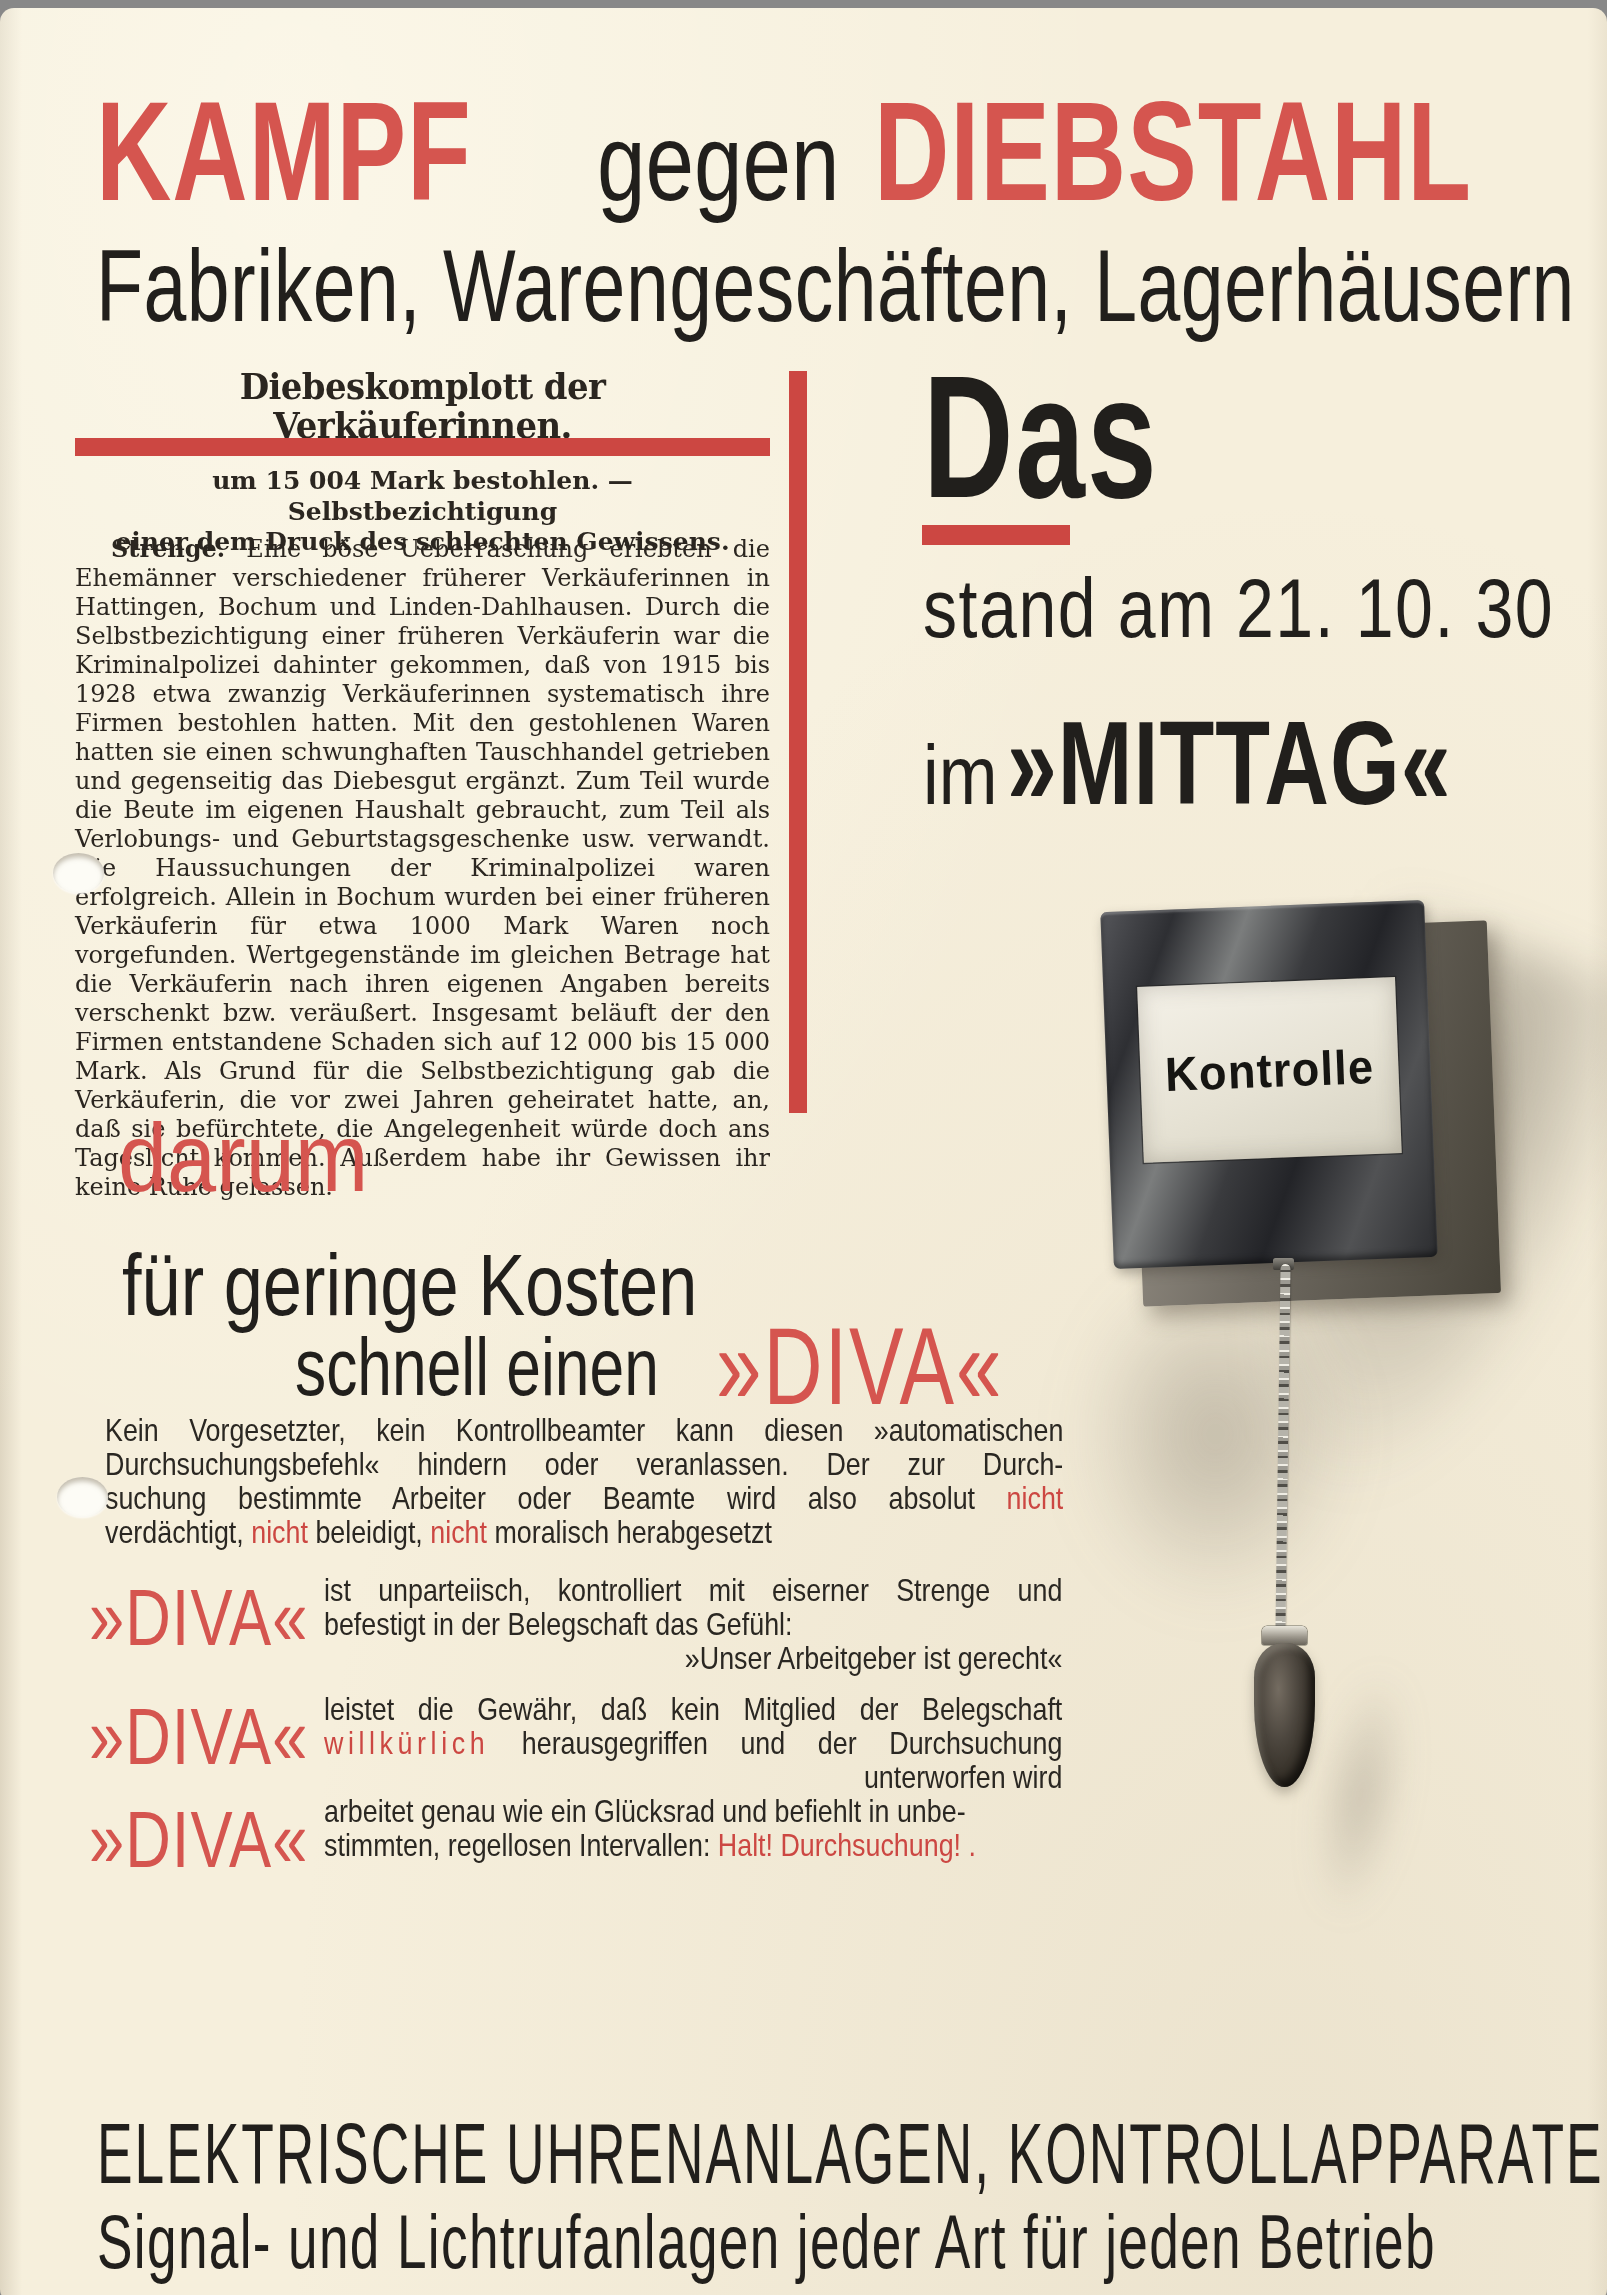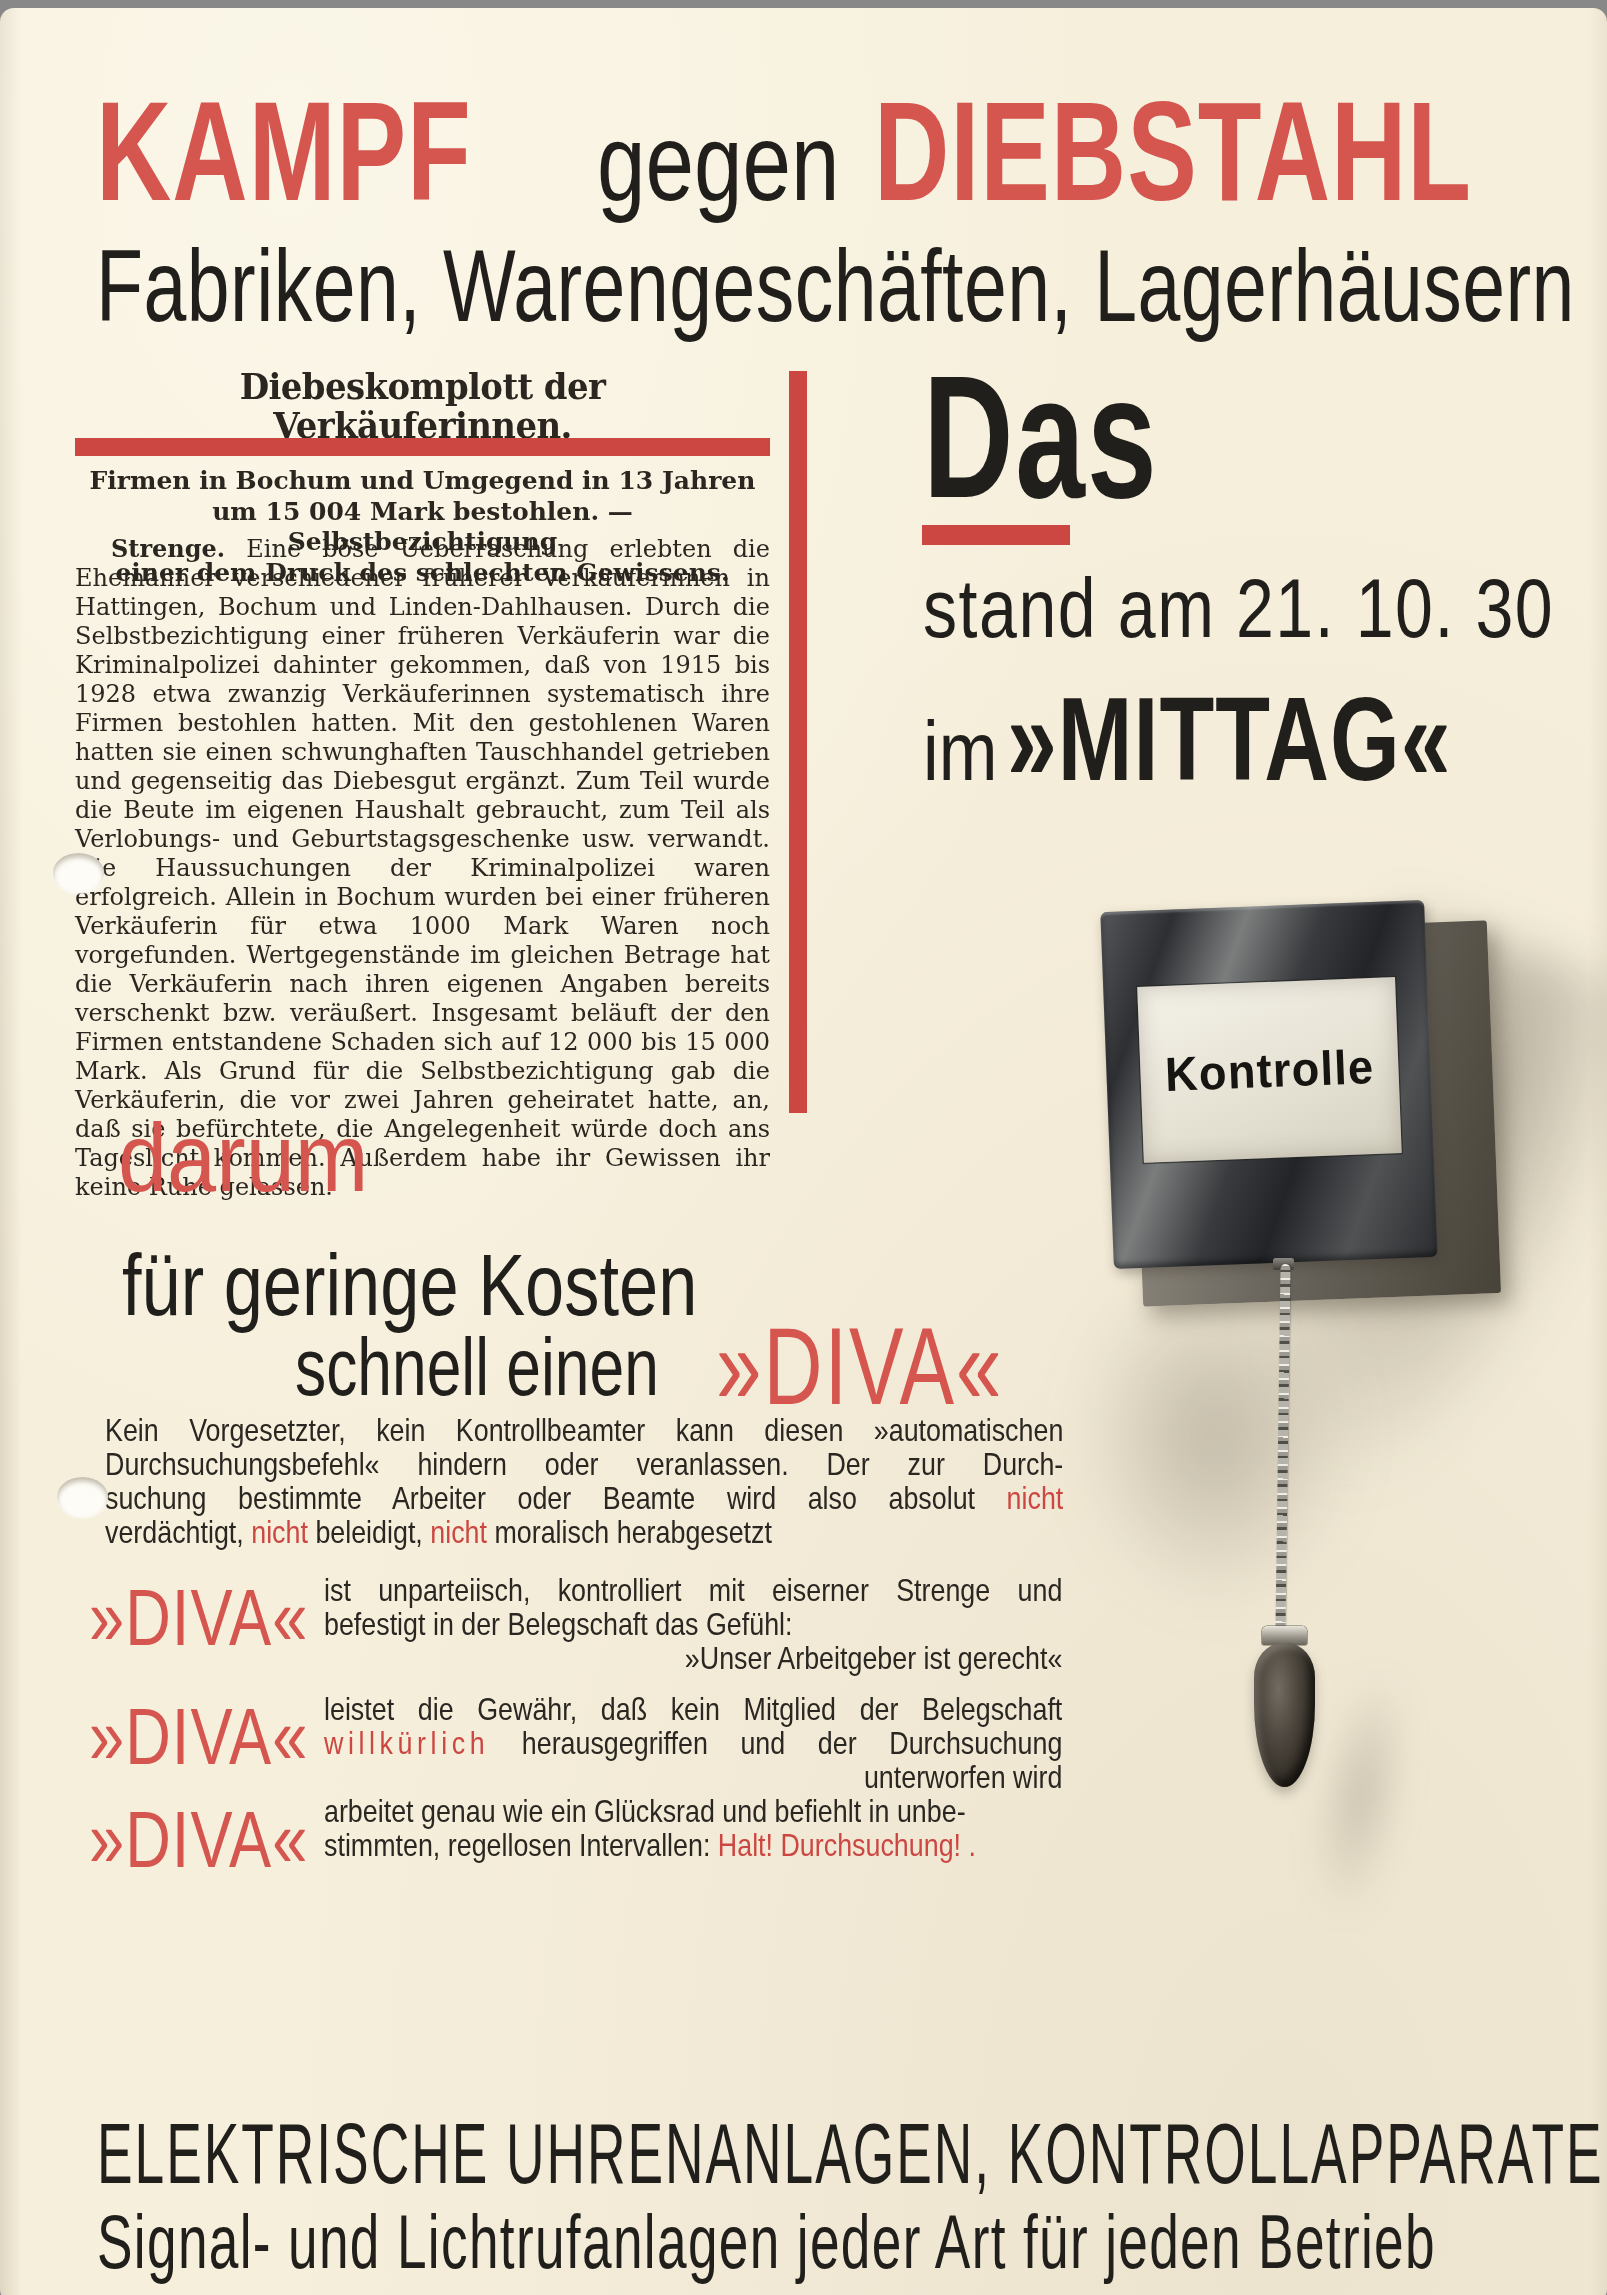--- a/index.html
+++ b/index.html
@@ -45,21 +45,21 @@
   .clip-sub .tline{line-height:30.5px;}
   .clip-body{left:75px;top:526px;width:695px;font-family:"DejaVu Serif",serif;font-size:24px;line-height:29px;text-align:justify;color:var(--fraktur-ink);}
   .clip-body .lead{font-weight:bold;}
   .clip-body{text-indent:36px;}
   .bar-v{left:789px;top:363px;width:17.5px;height:742px;background:var(--red);}
 
   
   .das{left:923px;top:342px;font-weight:bold;font-size:174px;line-height:1;transform:scaleX(0.72);transform-origin:0 0;letter-spacing:2.6px;}
   .das-bar{left:922px;top:517px;width:148px;height:20px;background:var(--red);}
   .stand{left:923px;top:559px;font-size:83px;line-height:1;transform:scaleX(0.82);transform-origin:0 0;white-space:nowrap;letter-spacing:1.9px;}
-  .immittag{left:923px;top:672px;display:flex;align-items:baseline;white-space:nowrap;}
+  .immittag{left:923px;top:696px;display:flex;align-items:baseline;white-space:nowrap;}
   .im{font-size:83px;line-height:1.2;display:inline-block;transform:scaleX(0.85);transform-origin:0 100%;margin-right:-3.9px;}
   .mittag{font-weight:bold;font-size:118px;line-height:1;display:inline-block;transform:scaleX(0.76);transform-origin:0 100%;letter-spacing:1.3px;}
 
   
   .soft{filter:blur(23px);}
   .wall-shadow-a{left:1287px;top:927px;width:292px;height:570px;
      background:radial-gradient(ellipse at 45% 30%, rgba(96,89,76,0.50), rgba(96,89,76,0) 72%);
      transform:rotate(20deg);}
   .wall-shadow-b{left:1076px;top:1251px;width:279px;height:350px;
      background:radial-gradient(ellipse, rgba(110,102,88,0.38), rgba(110,102,88,0) 70%);
@@ -131,21 +131,20 @@
     <span class="h1-red">KAMPF</span>
     <span class="h1-black h1-gegen">gegen</span>
     <span class="h1-red">DIEBSTAHL</span>
 
   </div>
   <div class="abs h2line">Fabriken, Warengeschäften, Lagerhäusern</div>
 
   <div class="abs clip clip-title">Diebeskomplott der Verkäuferinnen.</div>
   <div class="abs bar-h"></div>
   <div class="abs clip-sub">
-      <div class="tline center"><span>Firmen in Bochum und Umgegend in 13 Jahren</span></div>
       <div class="tline center"><span>um 15 004 Mark bestohlen. — Selbstbezichtigung</span></div>
       <div class="tline center"><span>einer dem Druck des schlechten Gewissens.</span></div>
     </div>
   <p class="abs clip-body">
     <b class="lead">Strenge.</b>
     <span>Eine böse Ueberraschung erlebten die Ehemänner verschiedener früherer Verkäuferinnen in Hattingen, Bochum und Linden-Dahlhausen. Durch die Selbstbezichtigung einer früheren Verkäuferin war die Kriminalpolizei dahinter gekommen, daß von 1915 bis 1928 etwa zwanzig Verkäuferinnen systematisch ihre Firmen bestohlen hatten. Mit den gestohlenen Waren hatten sie einen schwunghaften Tauschhandel getrieben und gegenseitig das Diebesgut ergänzt. Zum Teil wurde die Beute im eigenen Haushalt gebraucht, zum Teil als Verlobungs- und Geburtstagsgeschenke usw. verwandt. Die Haussuchungen der Kriminalpolizei waren erfolgreich. Allein in Bochum wurden bei einer früheren Verkäuferin für etwa 1000 Mark Waren noch vorgefunden. Wertgegenstände im gleichen Betrage hat die Verkäuferin nach ihren eigenen Angaben bereits verschenkt bzw. veräußert. Insgesamt beläuft der den Firmen entstandene Schaden sich auf 12 000 bis 15 000 Mark. Als Grund für die Selbstbezichtigung gab die Verkäuferin, die vor zwei Jahren geheiratet hatte, an, daß sie befürchtete, die Angelegenheit würde doch ans Tageslicht kommen. Außerdem habe ihr Gewissen ihr keine Ruhe gelassen.</span>
   </p>
   <div class="abs bar-v"></div>
 
   <div class="abs das">Das</div>

